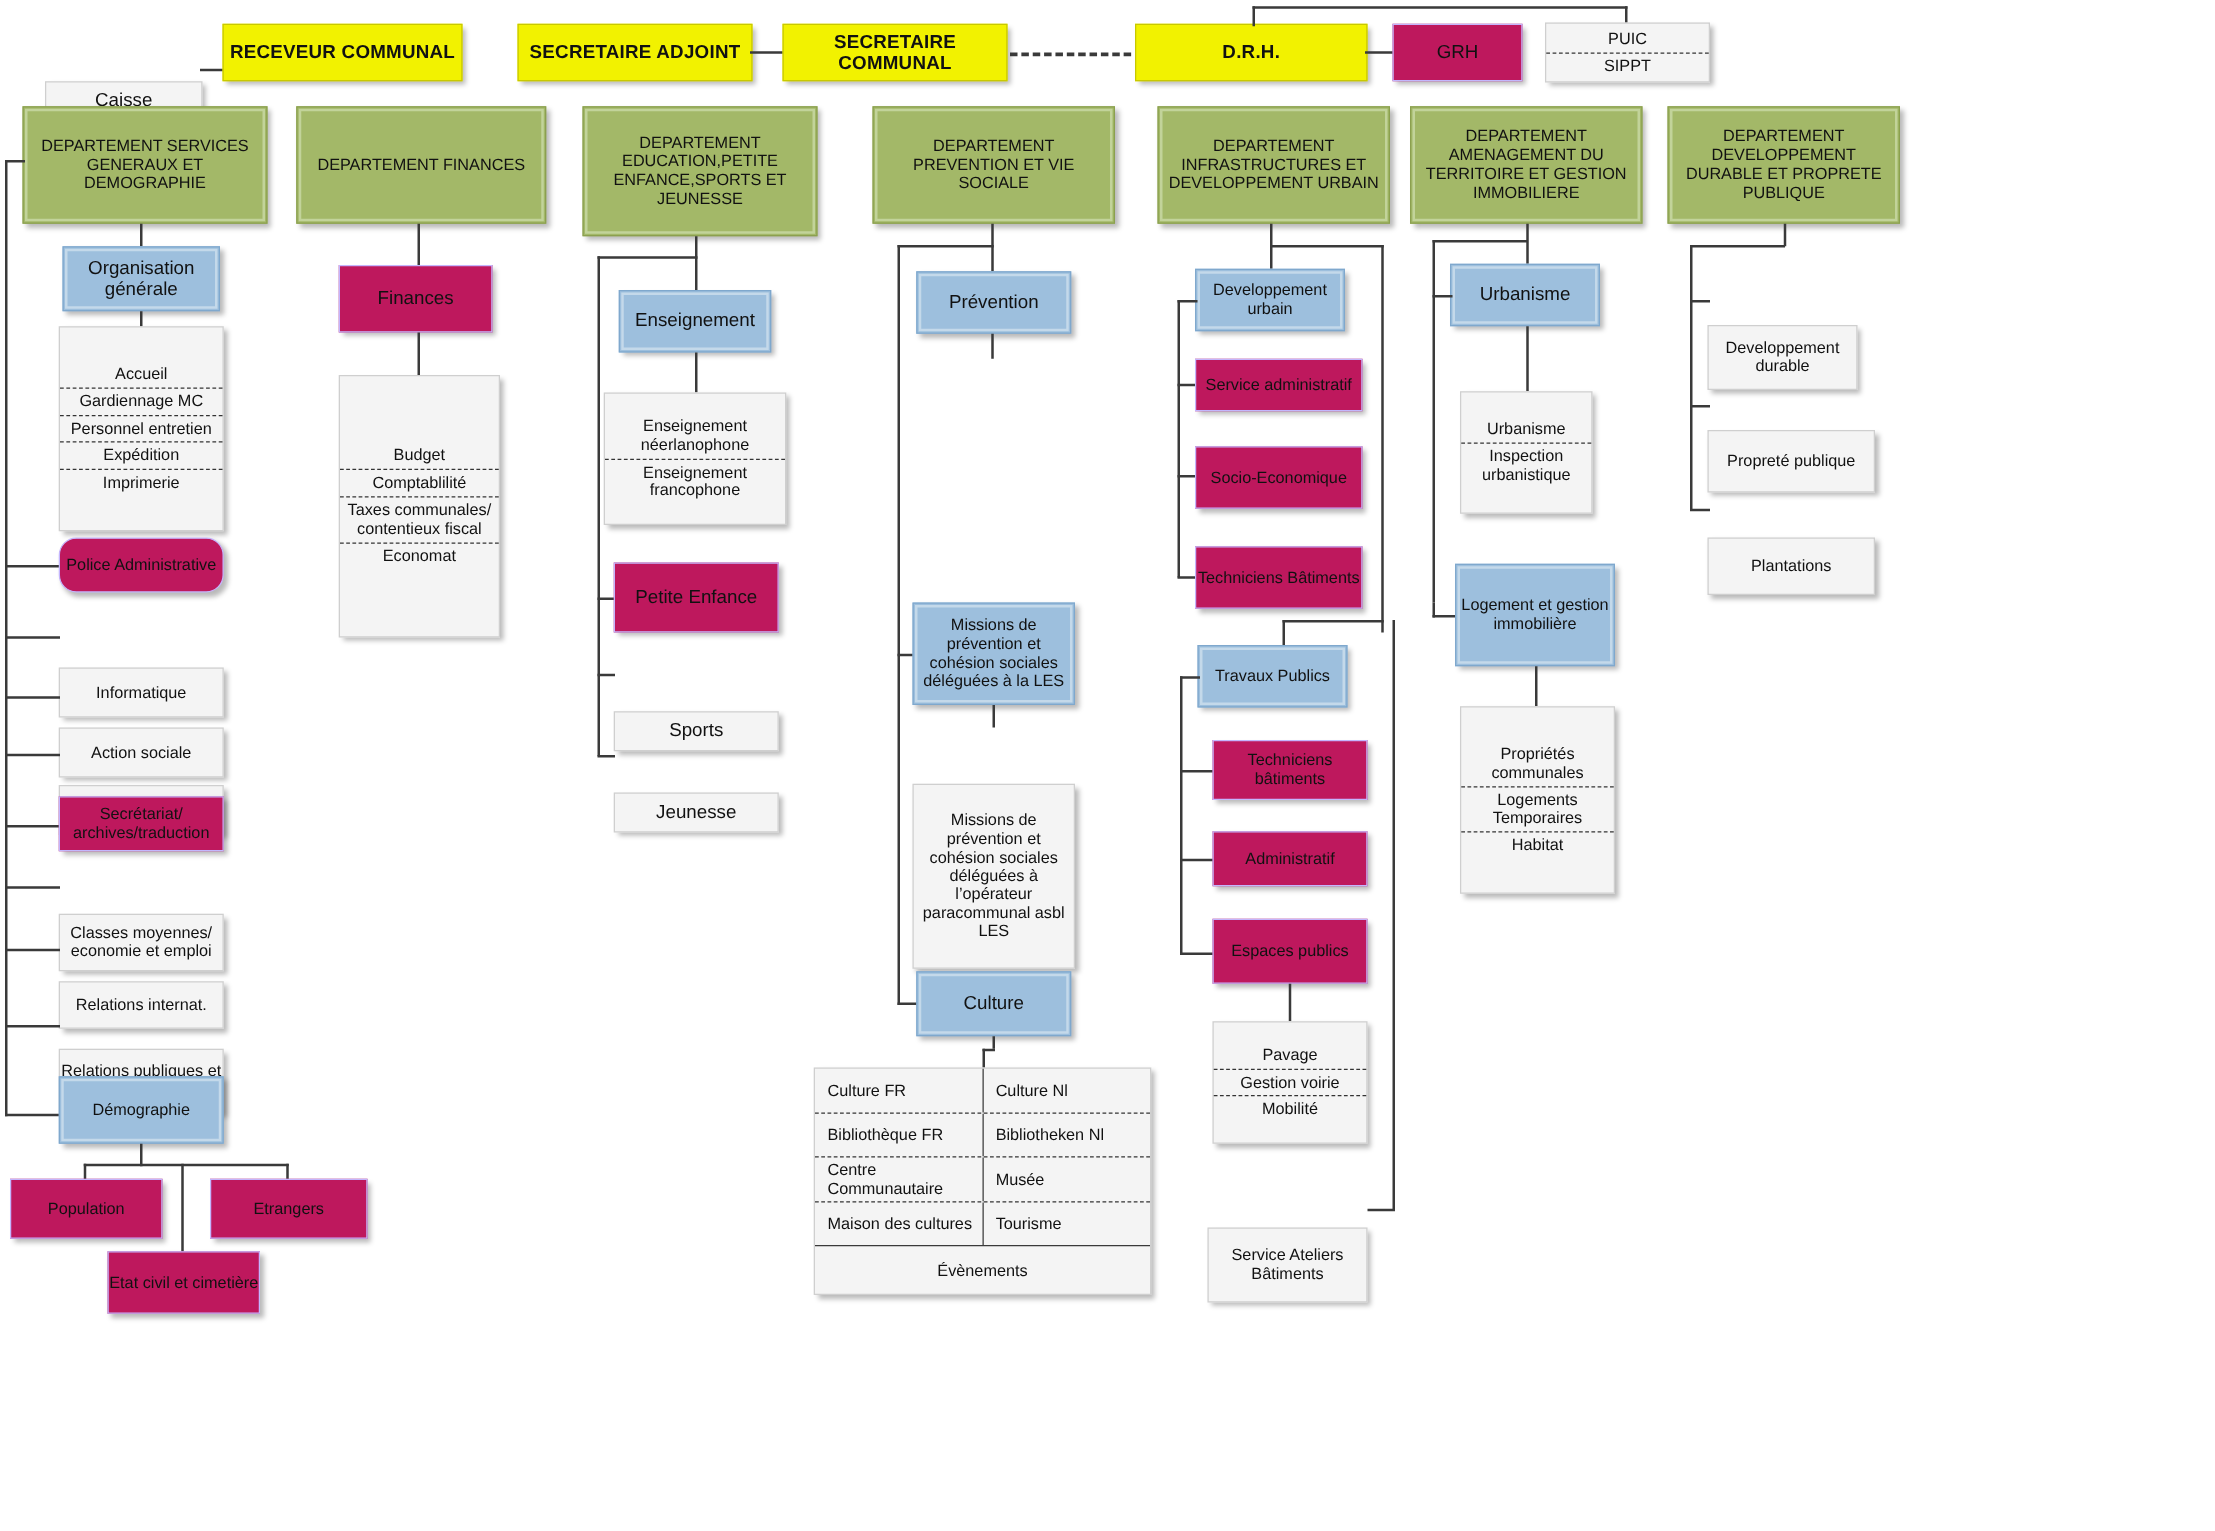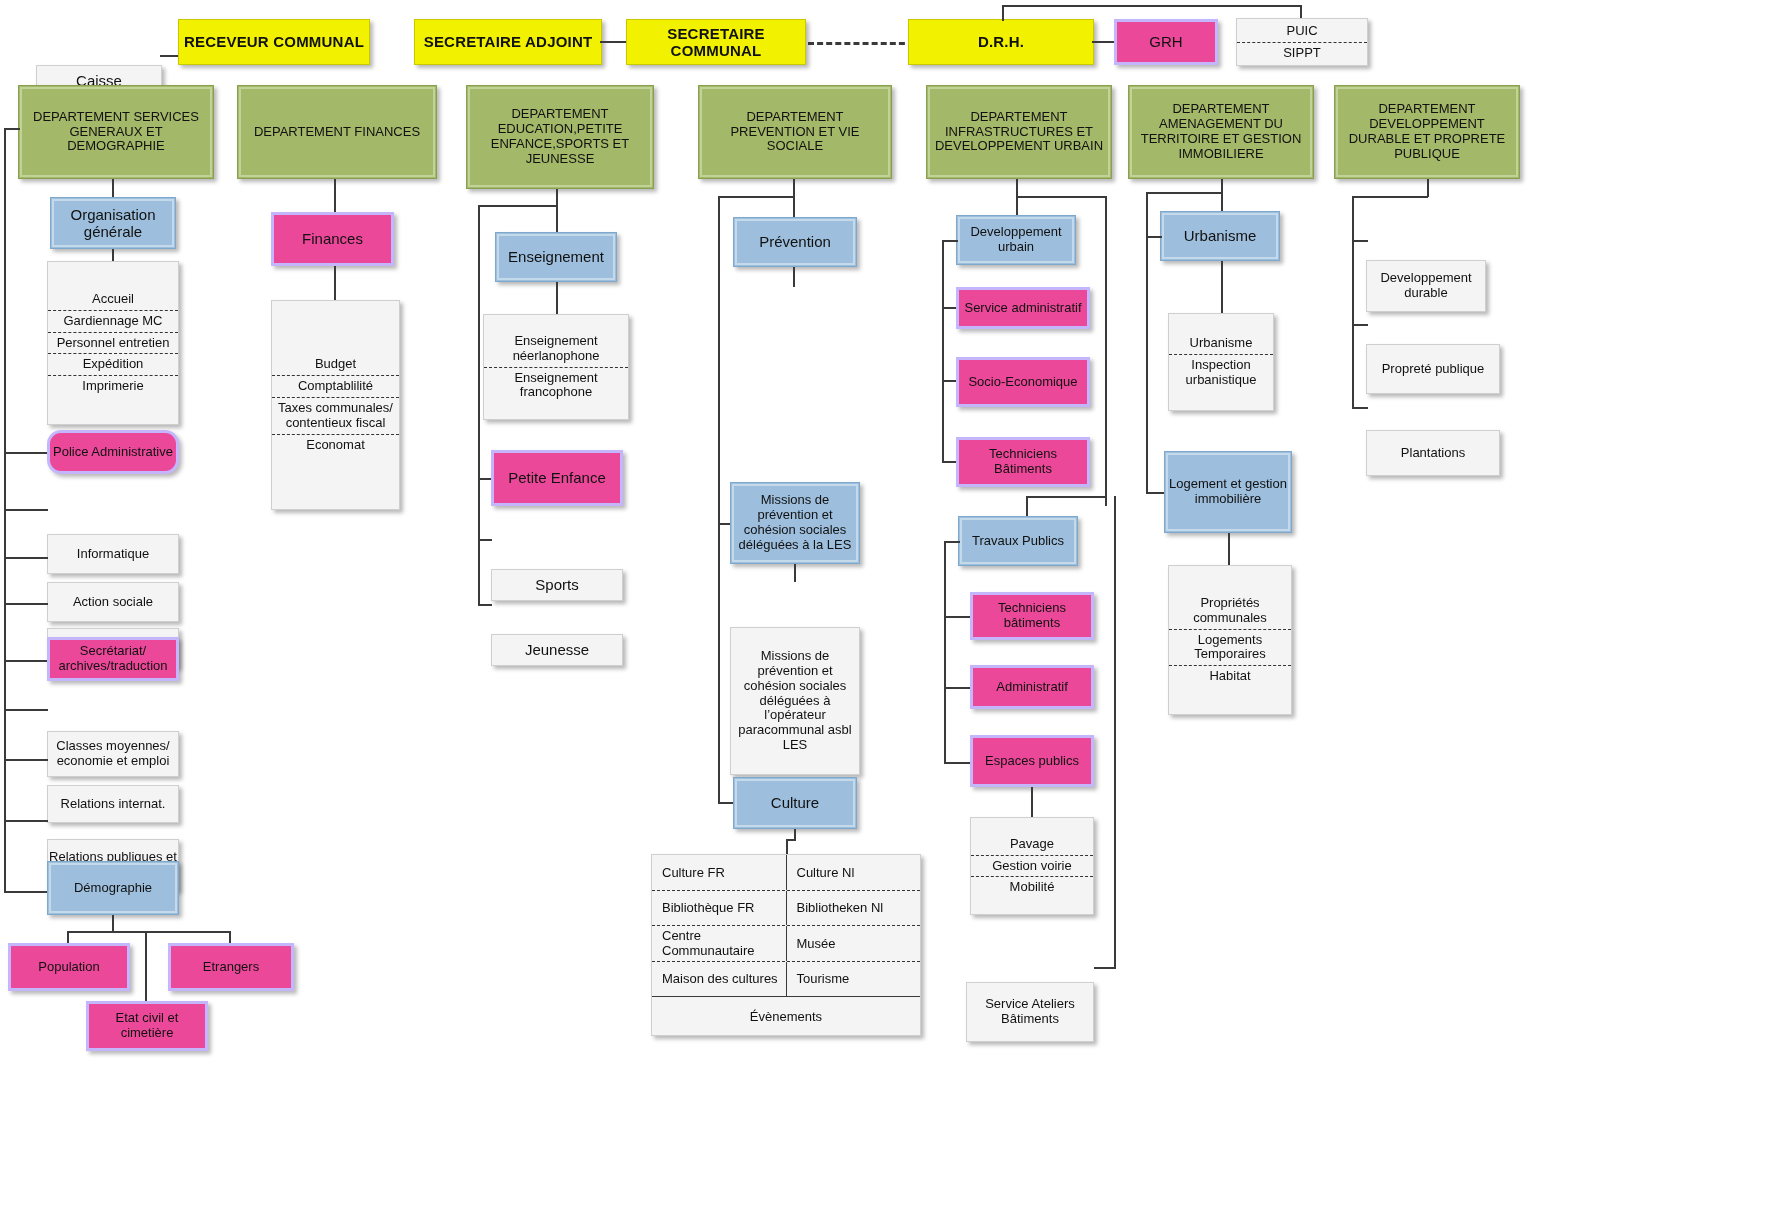--- a/index.html
+++ b/index.html
@@ -10,21 +10,21 @@
   .shadow{box-shadow:3px 3px 4px rgba(0,0,0,0.28);}
   
   .yellow{background:#f2f200;border:1px solid #c8c800;outline:2px solid #f2f200;outline-offset:-4px;
           font-weight:bold;letter-spacing:.2px;}
   
   .green{background:#a3b868;border:1px solid #8ba04f;outline:2px solid #c2d39a;outline-offset:-4px;
          font-weight:normal;}
   
   .blue{background:#9dbfdd;border:1px solid #7fa8cd;outline:2px solid #c4d9ea;outline-offset:-4px;}
   
-  .grey{background:#ec4899;border:3px solid #c4b5fd;color:#111;}
+  .grey{background:#be185d;border:1px solid #c4b5fd;color:#111;}
   
   .white{background:#f4f4f4;border:1px solid #cfcfcf;margin-top:45px;}
   .listbox{position:absolute;box-sizing:border-box;background:#f4f4f4;border:1px solid #cfcfcf;
            display:flex;flex-direction:column;justify-content:center;}
   .listbox .li{text-align:center;padding:3px 4px;line-height:1.15;color:#111;}
   .listbox .li + .li{border-top:1px dashed #333;}
   .ln{position:absolute;background:#3a3a3a;}
   .hz{height:2px;}
   .vt{width:2px;}
   .dash{position:absolute;height:0;border-top:3px dashed #3a3a3a;}

